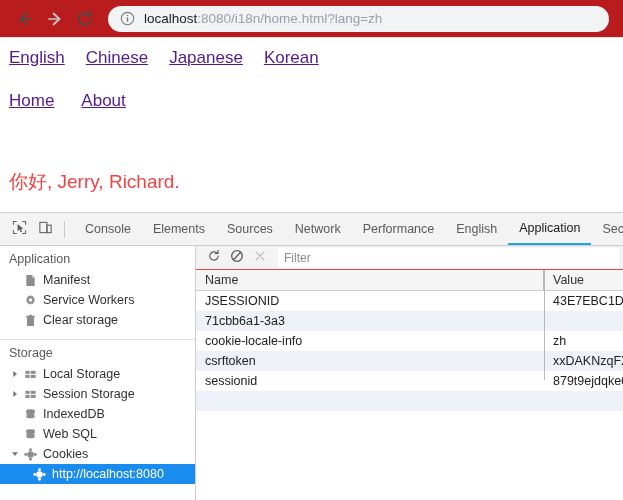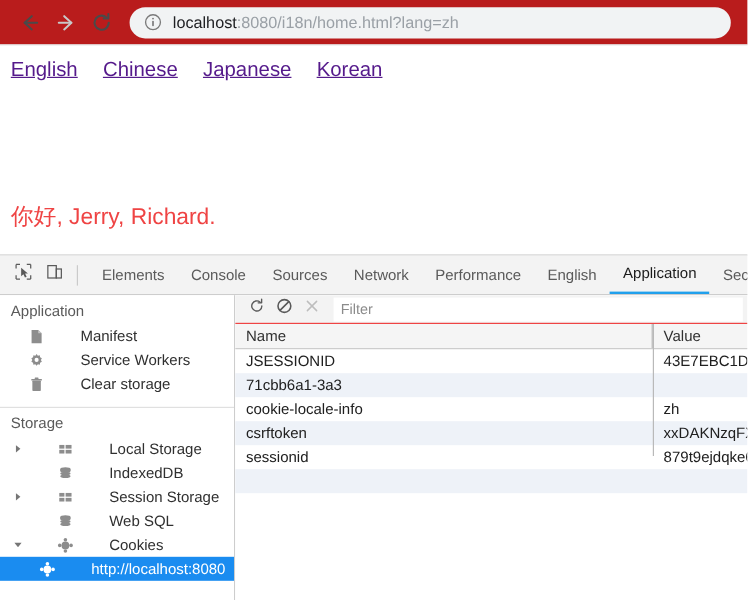--- a/index.html
+++ b/index.html
@@ -87,21 +87,21 @@
     border-right:1px solid #cdcdcd;box-sizing:border-box;
     position:relative;overflow:hidden;
   }
   .sb-section-title{
     font-size:12.5px;color:#5a5a5a;padding:6px 0 4px 9px;
   }
   .sb-group{padding-bottom:5px;}
   .sb-divider{height:1px;background:#e0e0e0;margin:4px 0 0 0;}
   .sb-item{
     display:flex;align-items:center;height:20px;font-size:12.5px;color:#303030;
-    padding-left:9px;box-sizing:border-box;white-space:nowrap;gap:24px;
+    padding-left:9px;box-sizing:border-box;white-space:nowrap;
   }
   .sb-item .tri{
     width:12px;flex:0 0 12px;display:flex;align-items:center;justify-content:center;
   }
   .sb-item .ico{
     width:18px;flex:0 0 18px;display:flex;align-items:center;justify-content:center;
     margin-right:4px;
   }
   .sb-item.indent1{padding-left:21px;}
   .sb-item.indent2{padding-left:30px;}
@@ -185,20 +185,23 @@
     </div>
   </div>
   <div class="chrome-divider"></div>
 
   <div class="viewport">
 
     <div class="row-langs">
       <a class="plink">English</a><a class="plink">Chinese</a><a class="plink">Japanese</a><a class="plink">Korean</a>
     </div>
 
+    <div class="row-nav">
+      <a class="plink">Home</a><a class="plink">About</a>
+    </div>
 
     <div class="page-para para-greeting">你好, Jerry, Richard.</div>
 
   </div>
 
   <div class="devtools">
 
     <div class="dt-tabbar">
       <div class="dt-tool-btn">
         <span>
@@ -211,22 +214,22 @@
       <div class="dt-tool-btn">
         <span>
           <svg width="15" height="15" viewBox="0 0 16 16">
             <rect x="2" y="2.5" width="7.5" height="11" fill="none" stroke="#5a5a5a" stroke-width="1.1"></rect>
             <rect x="9.5" y="5.5" width="4.5" height="8" fill="none" stroke="#5a5a5a" stroke-width="1.1"></rect>
           </svg>
         </span>
       </div>
       <div class="dt-sep"></div>
 
+      <div class="dt-tab">Console</div>
       <div class="dt-tab">Elements</div>
-      <div class="dt-tab">Console</div>
       <div class="dt-tab">Sources</div>
       <div class="dt-tab">Network</div>
       <div class="dt-tab">Performance</div>
       <div class="dt-tab">English</div>
       <div class="dt-tab active">Application</div>
       <div class="dt-tab">Secu</div>
     </div>
 
     <div class="dt-body">
 
@@ -283,48 +286,48 @@
                 <rect x="1.5" y="3" width="4.6" height="3.3" fill="#8d8d8d"></rect>
                 <rect x="7.2" y="3" width="5.3" height="3.3" fill="#8d8d8d"></rect>
                 <rect x="1.5" y="7.4" width="4.6" height="3.3" fill="#8d8d8d"></rect>
                 <rect x="7.2" y="7.4" width="5.3" height="3.3" fill="#8d8d8d"></rect>
               </svg>
             </span>
             <span>Local Storage</span>
           </div>
 
           <div class="sb-item">
+            <span class="tri">
+              <svg width="8" height="8" viewBox="0 0 8 8">
+                  <path d="M2.3 1 L6 4 L2.3 7 Z" fill="#767676"></path>
+                </svg>
+            </span>
+            <span class="ico">
+              <svg width="13" height="13" viewBox="0 0 14 14">
+                <rect x="1.5" y="3" width="4.6" height="3.3" fill="#8d8d8d"></rect>
+                <rect x="7.2" y="3" width="5.3" height="3.3" fill="#8d8d8d"></rect>
+                <rect x="1.5" y="7.4" width="4.6" height="3.3" fill="#8d8d8d"></rect>
+                <rect x="7.2" y="7.4" width="5.3" height="3.3" fill="#8d8d8d"></rect>
+              </svg>
+            </span>
+            <span>Session Storage</span>
+          </div>
+
+          <div class="sb-item">
             <span class="tri"></span>
             <span class="ico">
               <svg width="13" height="13" viewBox="0 0 14 14">
                 <ellipse cx="7" cy="3" rx="4.6" ry="1.6" fill="#8d8d8d"></ellipse>
                 <rect x="2.4" y="3" width="9.2" height="1.9" fill="#8d8d8d"></rect>
                 <ellipse cx="7" cy="4.9" rx="4.6" ry="1.6" fill="#8d8d8d"></ellipse>
                 <ellipse cx="7" cy="7.2" rx="4.6" ry="1.6" fill="#8d8d8d"></ellipse>
                 <ellipse cx="7" cy="9.5" rx="4.6" ry="1.6" fill="#8d8d8d"></ellipse>
               </svg>
             </span>
             <span>IndexedDB</span>
-          </div>
-
-          <div class="sb-item">
-            <span class="tri">
-              <svg width="8" height="8" viewBox="0 0 8 8">
-                  <path d="M2.3 1 L6 4 L2.3 7 Z" fill="#767676"></path>
-                </svg>
-            </span>
-            <span class="ico">
-              <svg width="13" height="13" viewBox="0 0 14 14">
-                <rect x="1.5" y="3" width="4.6" height="3.3" fill="#8d8d8d"></rect>
-                <rect x="7.2" y="3" width="5.3" height="3.3" fill="#8d8d8d"></rect>
-                <rect x="1.5" y="7.4" width="4.6" height="3.3" fill="#8d8d8d"></rect>
-                <rect x="7.2" y="7.4" width="5.3" height="3.3" fill="#8d8d8d"></rect>
-              </svg>
-            </span>
-            <span>Session Storage</span>
           </div>
 
           <div class="sb-item">
             <span class="tri"></span>
             <span class="ico">
               <svg width="13" height="13" viewBox="0 0 14 14">
                 <ellipse cx="7" cy="3" rx="4.6" ry="1.6" fill="#8d8d8d"></ellipse>
                 <rect x="2.4" y="3" width="9.2" height="1.9" fill="#8d8d8d"></rect>
                 <ellipse cx="7" cy="4.9" rx="4.6" ry="1.6" fill="#8d8d8d"></ellipse>
                 <ellipse cx="7" cy="7.2" rx="4.6" ry="1.6" fill="#8d8d8d"></ellipse>

